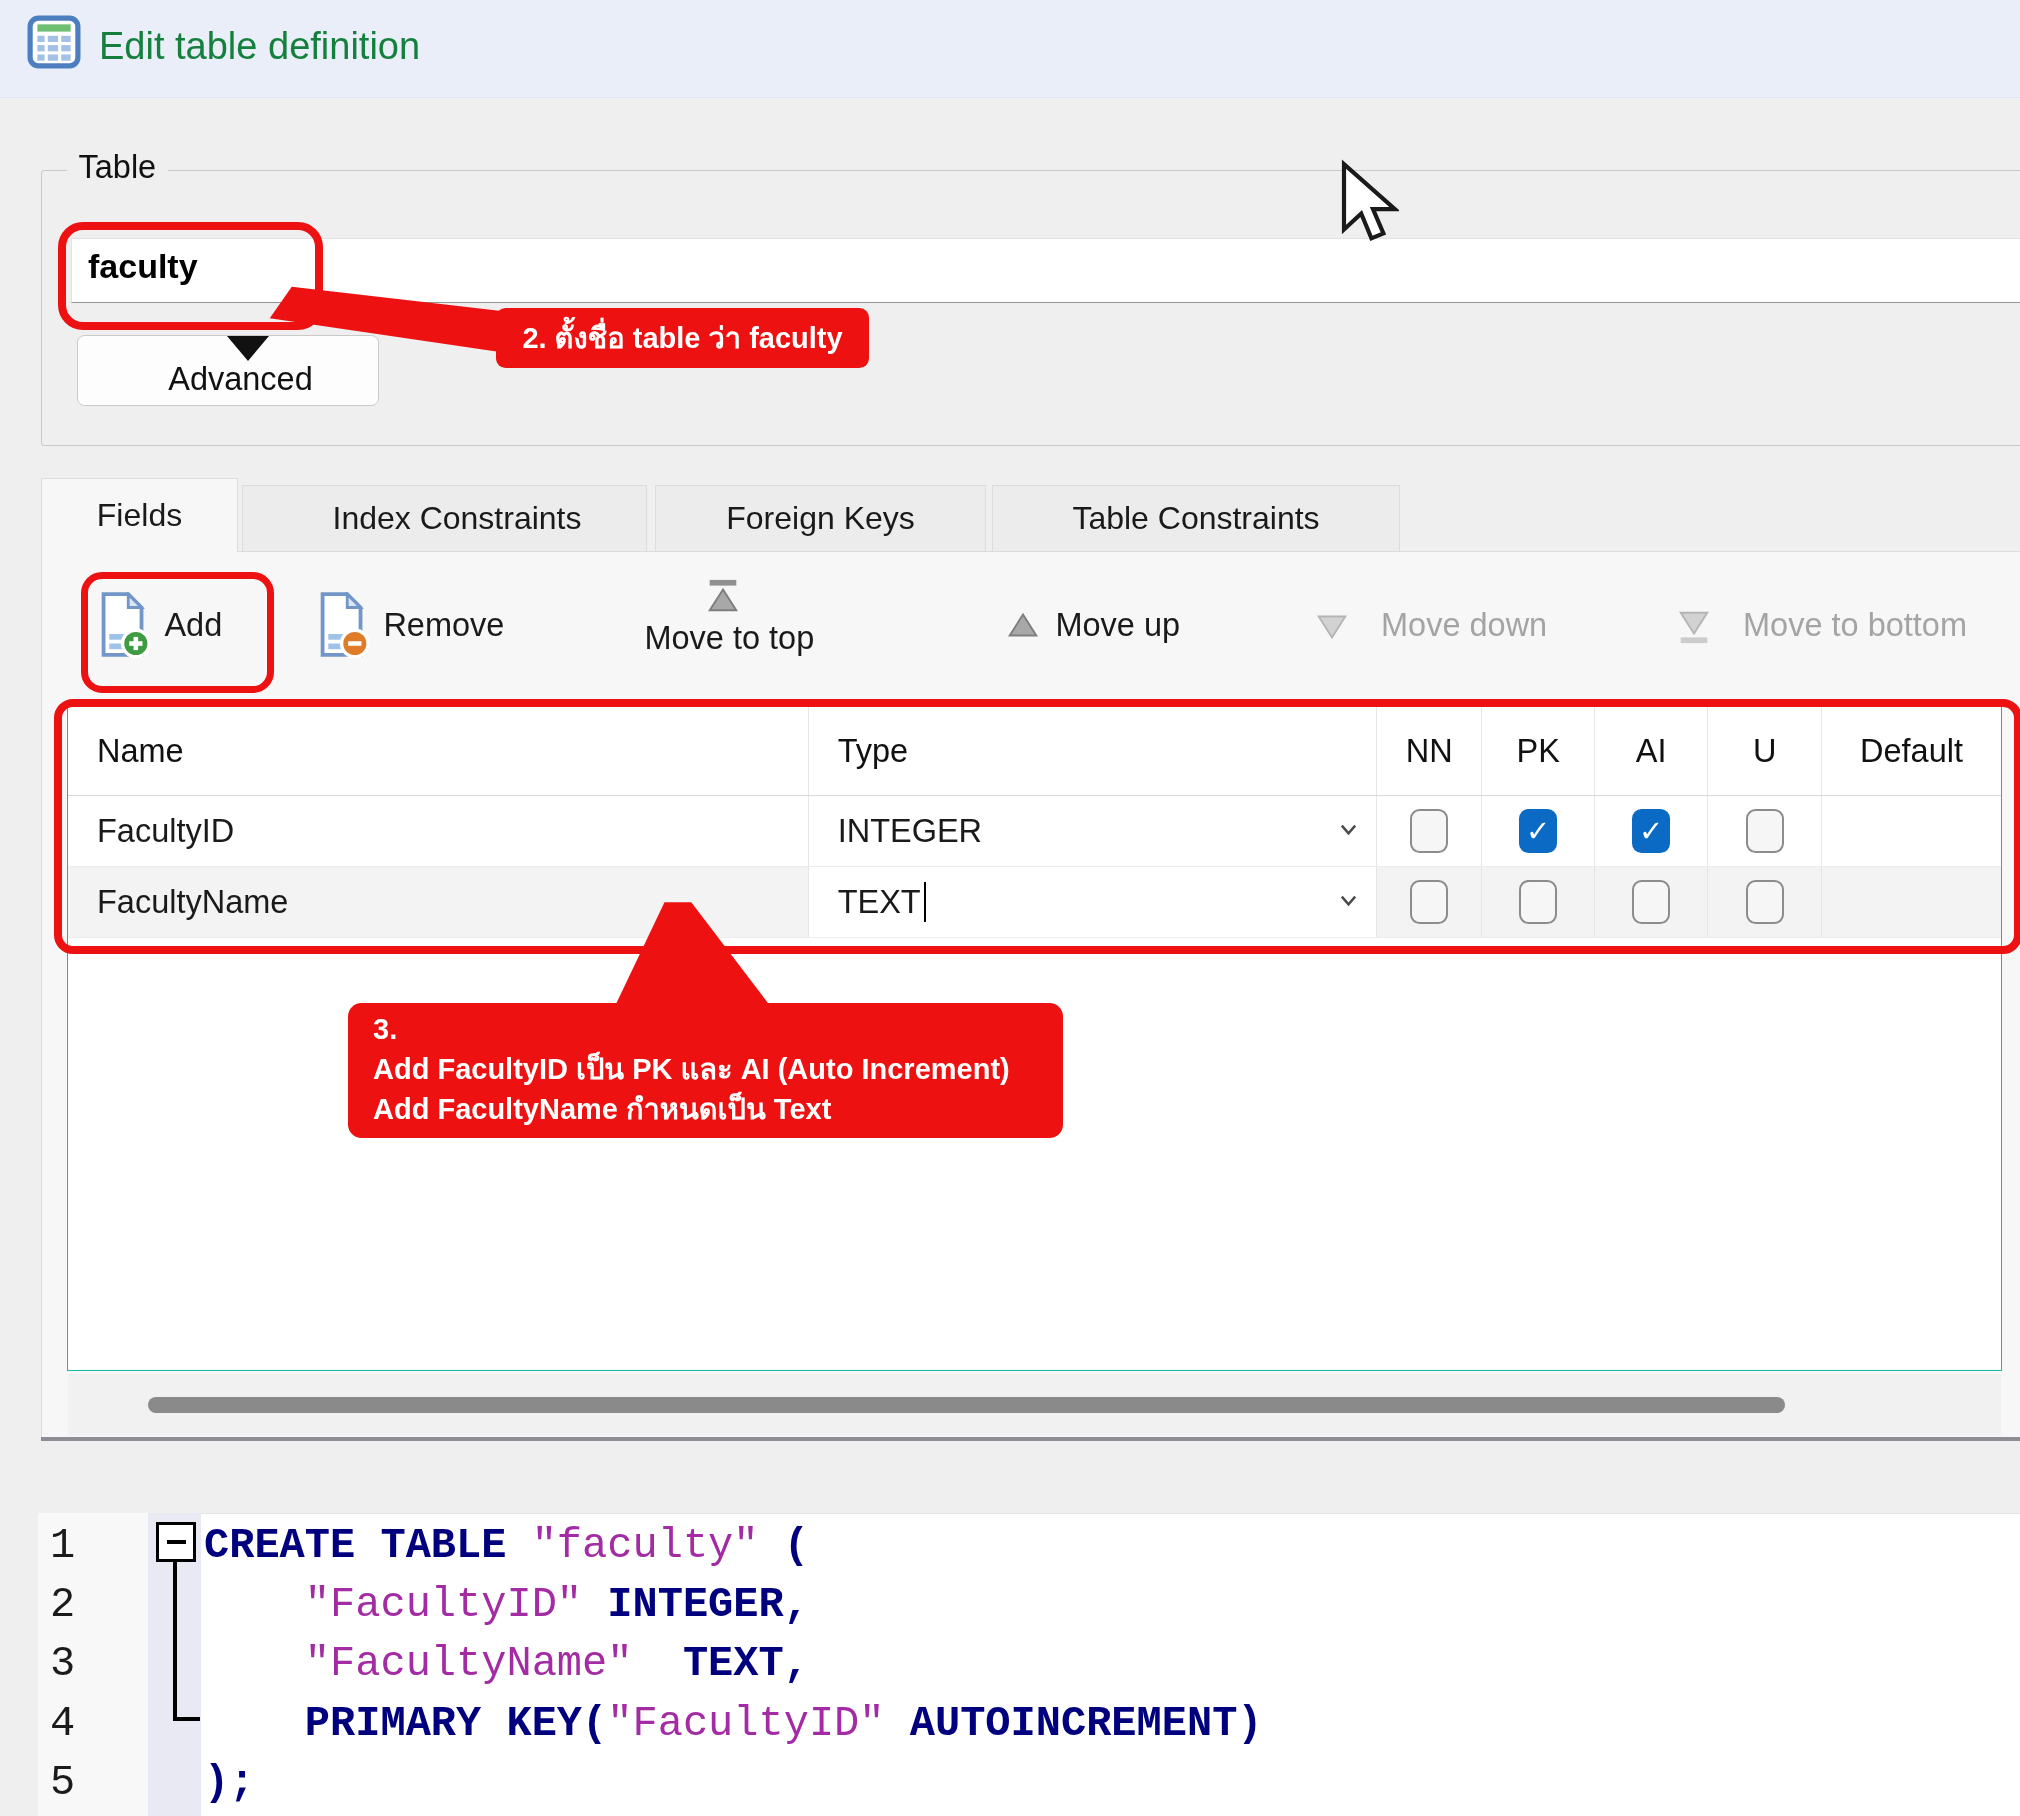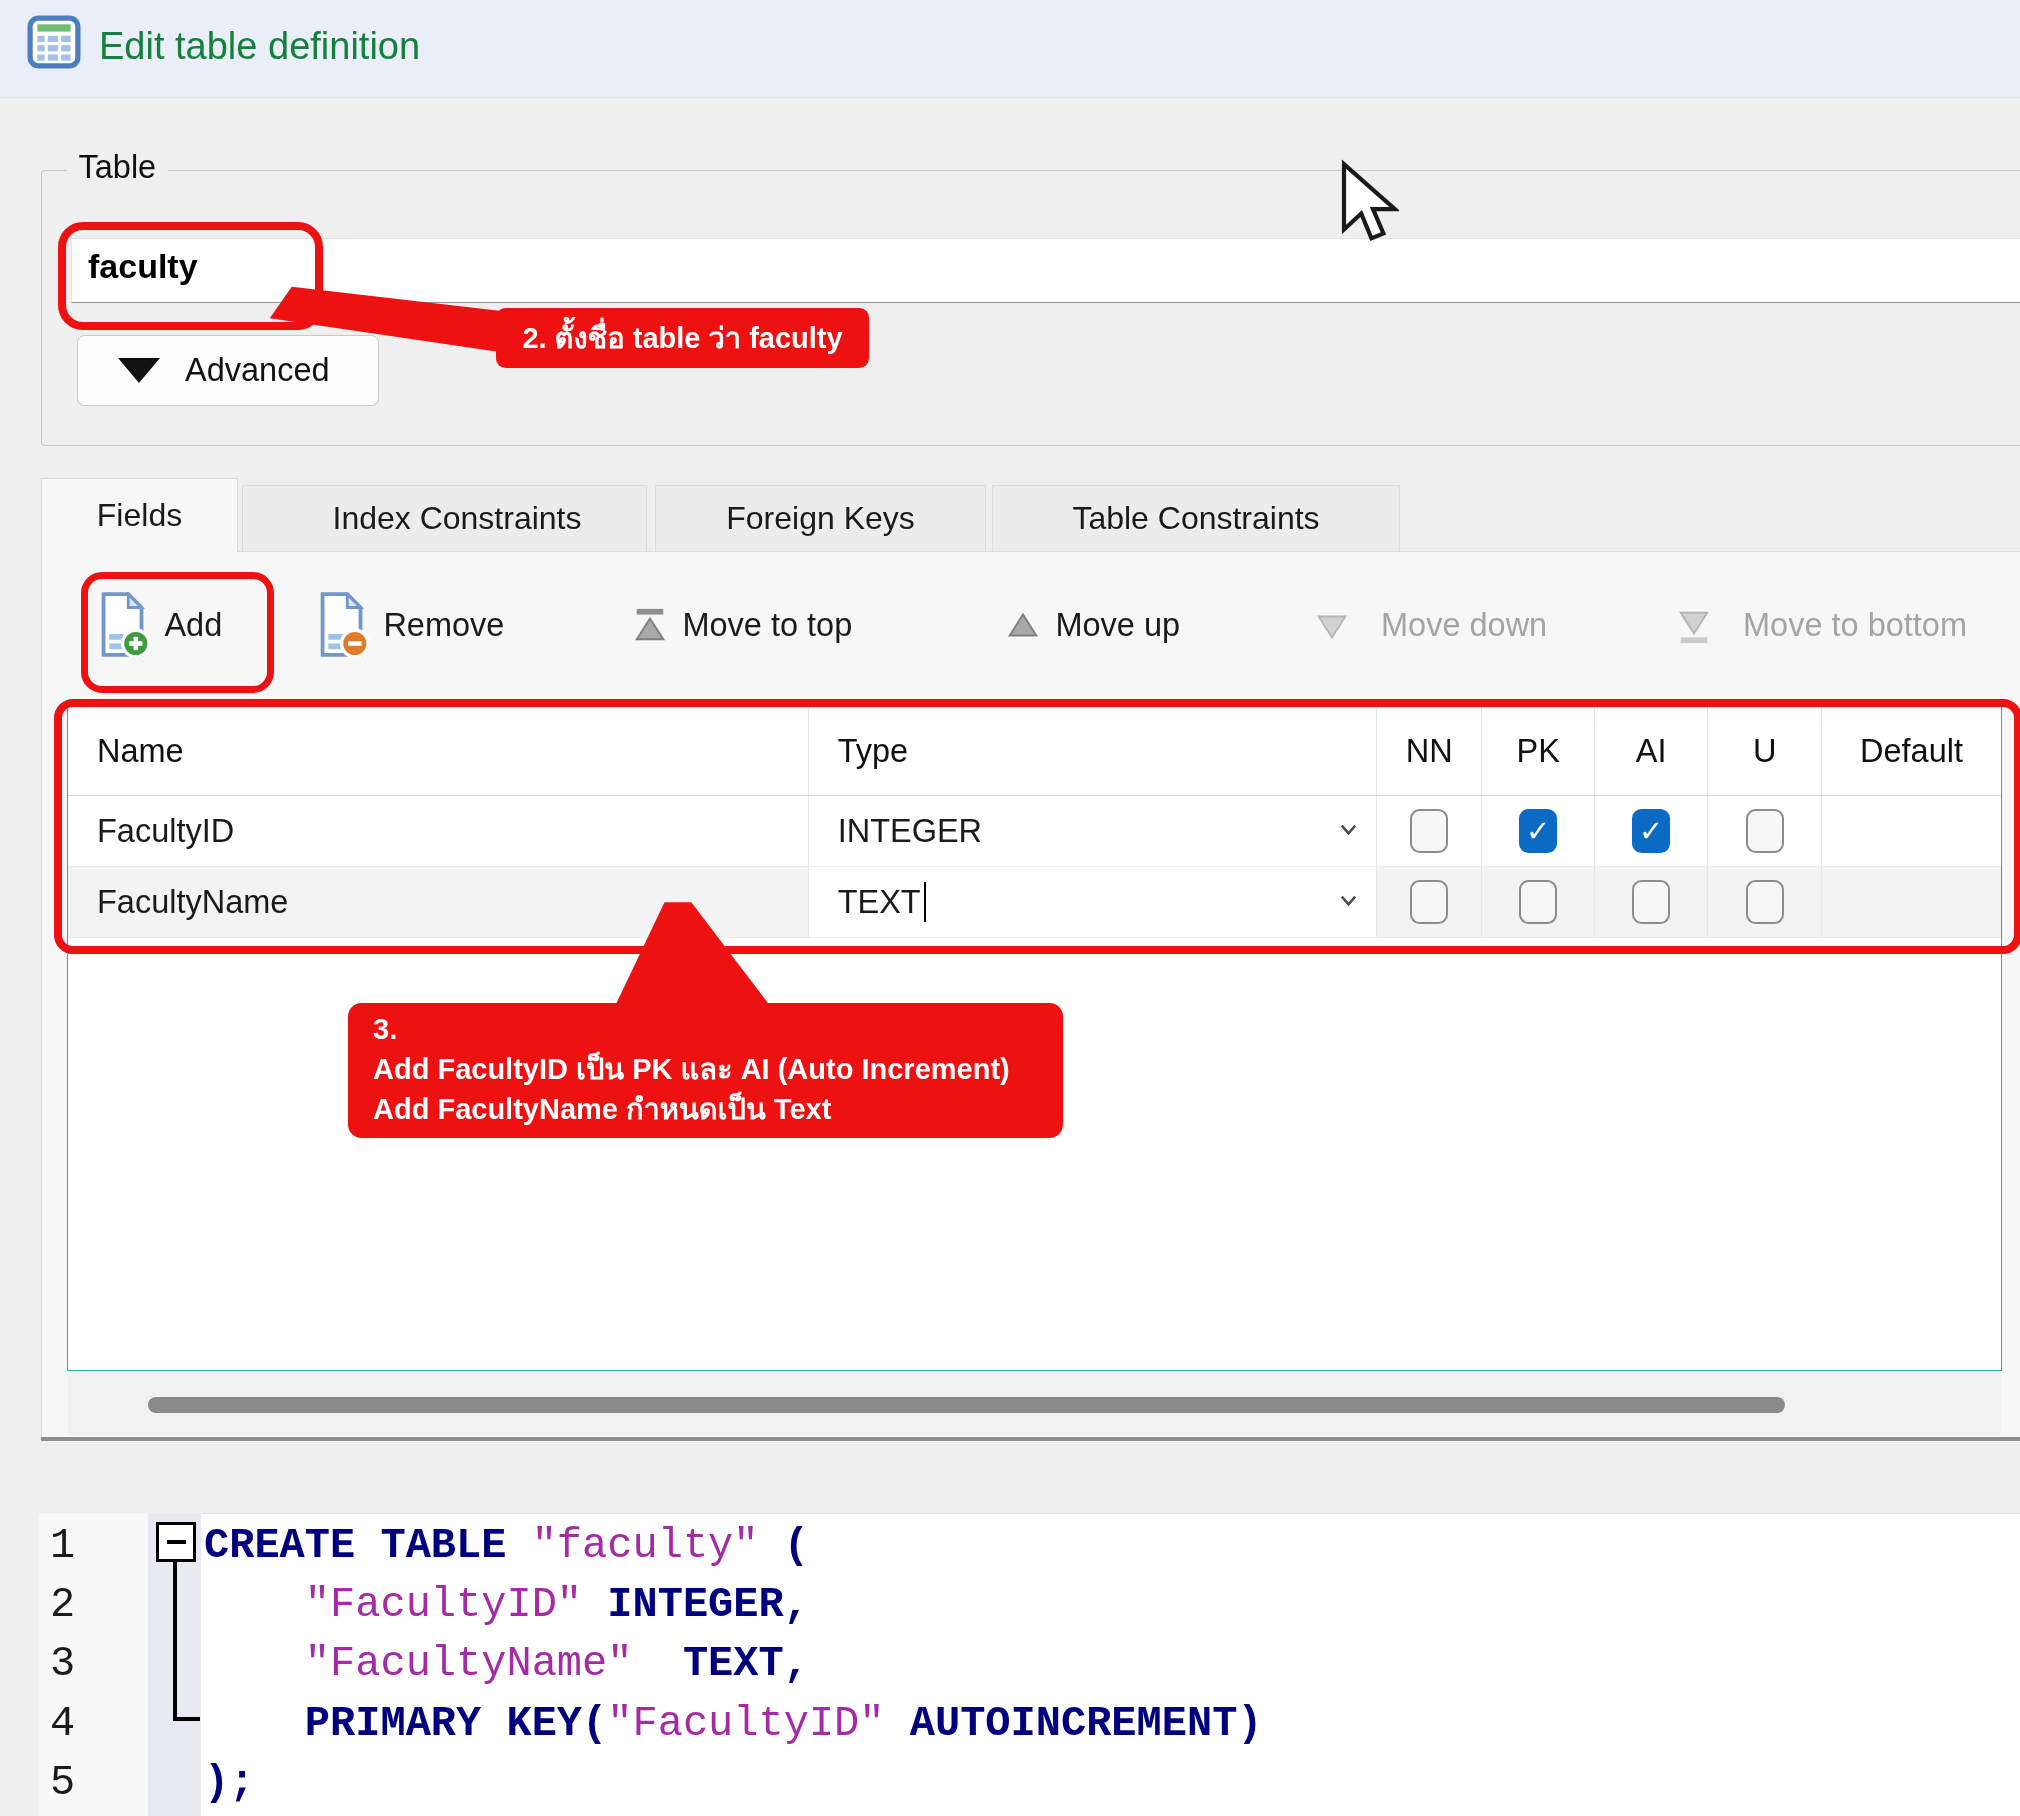--- a/index.html
+++ b/index.html
@@ -13,21 +13,21 @@
 
   
   #titlebar{left:0;top:0;width:2021px;height:97px;background:#e9eef8;border-bottom:1px solid #e0e5f0;}
   #title-text{left:99px;top:25px;font-size:38px;color:#15803d;}
 
   
   #groupbox{left:41px;top:170px;width:1980px;height:274px;border:1px solid #c9c9c9;border-right:none;border-radius:3.8px 0 0 3.8px;}
   #groupbox-label{left:67px;top:149px;background:#efefef;padding:0 11.5px;font-size:32.5px;color:#111;}
   #table-name-input{left:71px;top:238px;width:1950px;height:63px;background:#fff;border:1px solid #e2e2e2;border-bottom:1.9px solid #949494;}
   #table-name-text{left:88px;top:247px;font-size:34px;font-weight:bold;color:#000;}
-  #advanced-btn{left:77px;top:335px;width:300px;height:69px;background:#fdfdfd;border:1px solid #c9c9c9;border-radius:7.6px;display:flex;align-items:center;}
+  #advanced-btn{left:77px;top:335px;width:300px;height:69px;background:#fdfdfd;border:1px solid #c9c9c9;border-radius:7.6px;display:flex;align-items:center;flex-direction:column;}
   #advanced-caret{width:0;height:0;border-left:21px solid transparent;border-right:21px solid transparent;border-top:25px solid #111;margin-left:40px;}
   #advanced-label{font-size:32.5px;margin-left:25px;color:#111;}
 
   
   .tab{top:485px;height:66px;background:#ececec;border:1px solid #dcdcdc;border-bottom:none;display:flex;align-items:center;justify-content:center;font-size:32px;box-sizing:border-box;}
   .tab.active{top:478px;height:74px;background:#f7f7f7;z-index:3;}
   #tab-fields{left:41px;width:197px;}
   #tab-index{left:242px;width:405px;padding-left:25px;}
   #tab-foreign{left:655px;width:331px;}
   #tab-check{left:992px;width:408px;}
@@ -163,21 +163,21 @@
       <path d="M4,1 h13 l7,7 v25 h-20 z" fill="#ffffff" stroke="#7396c8" stroke-width="2"></path>
       <path d="M17,1 v7 h7 z" fill="#d9e6f6" stroke="#7396c8" stroke-width="1.5"></path>
       <rect x="7" y="22" width="10" height="3" fill="#9fc3e8"></rect>
       <rect x="7" y="27" width="8" height="3" fill="#9fc3e8"></rect>
       <circle cx="21" cy="27" r="7" fill="#e07b28" stroke="#ffffff" stroke-width="1.8"></circle>
       <rect x="17.5" y="25.8" width="7" height="2.4" fill="#ffffff"></rect>
     </svg>
     <span class="lbl">Remove</span>
   </div>
 
-  <div class="abs tbtn" style="left:631px;">
+  <div class="abs tbtn" style="left:631px;flex-direction:column;">
     <svg width="38" height="46" viewBox="0 0 20 24">
       <rect x="3" y="3" width="14" height="3" fill="#8f8f8f"></rect>
       <path d="M10,8 L17,19 H3 Z" fill="#a8a8a8" stroke="#7e7e7e" stroke-width="1"></path>
     </svg>
     <span class="lbl">Move to top</span>
   </div>
 
   <div class="abs tbtn" style="left:1004px;">
     <svg width="38" height="46" viewBox="0 0 20 24">
       <path d="M10,6 L17,17 H3 Z" fill="#a8a8a8" stroke="#7e7e7e" stroke-width="1"></path>

